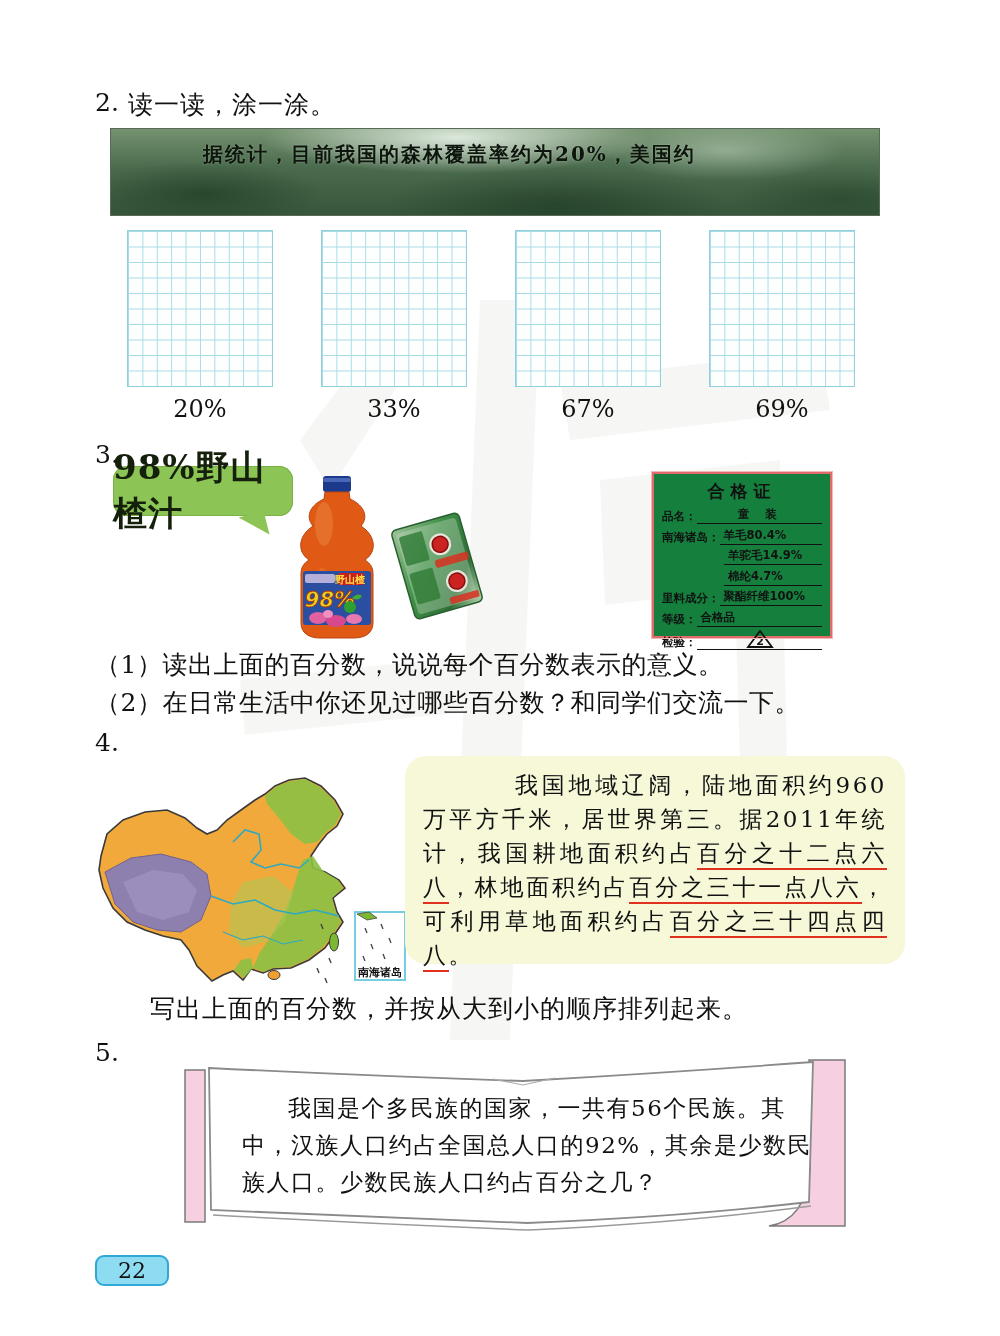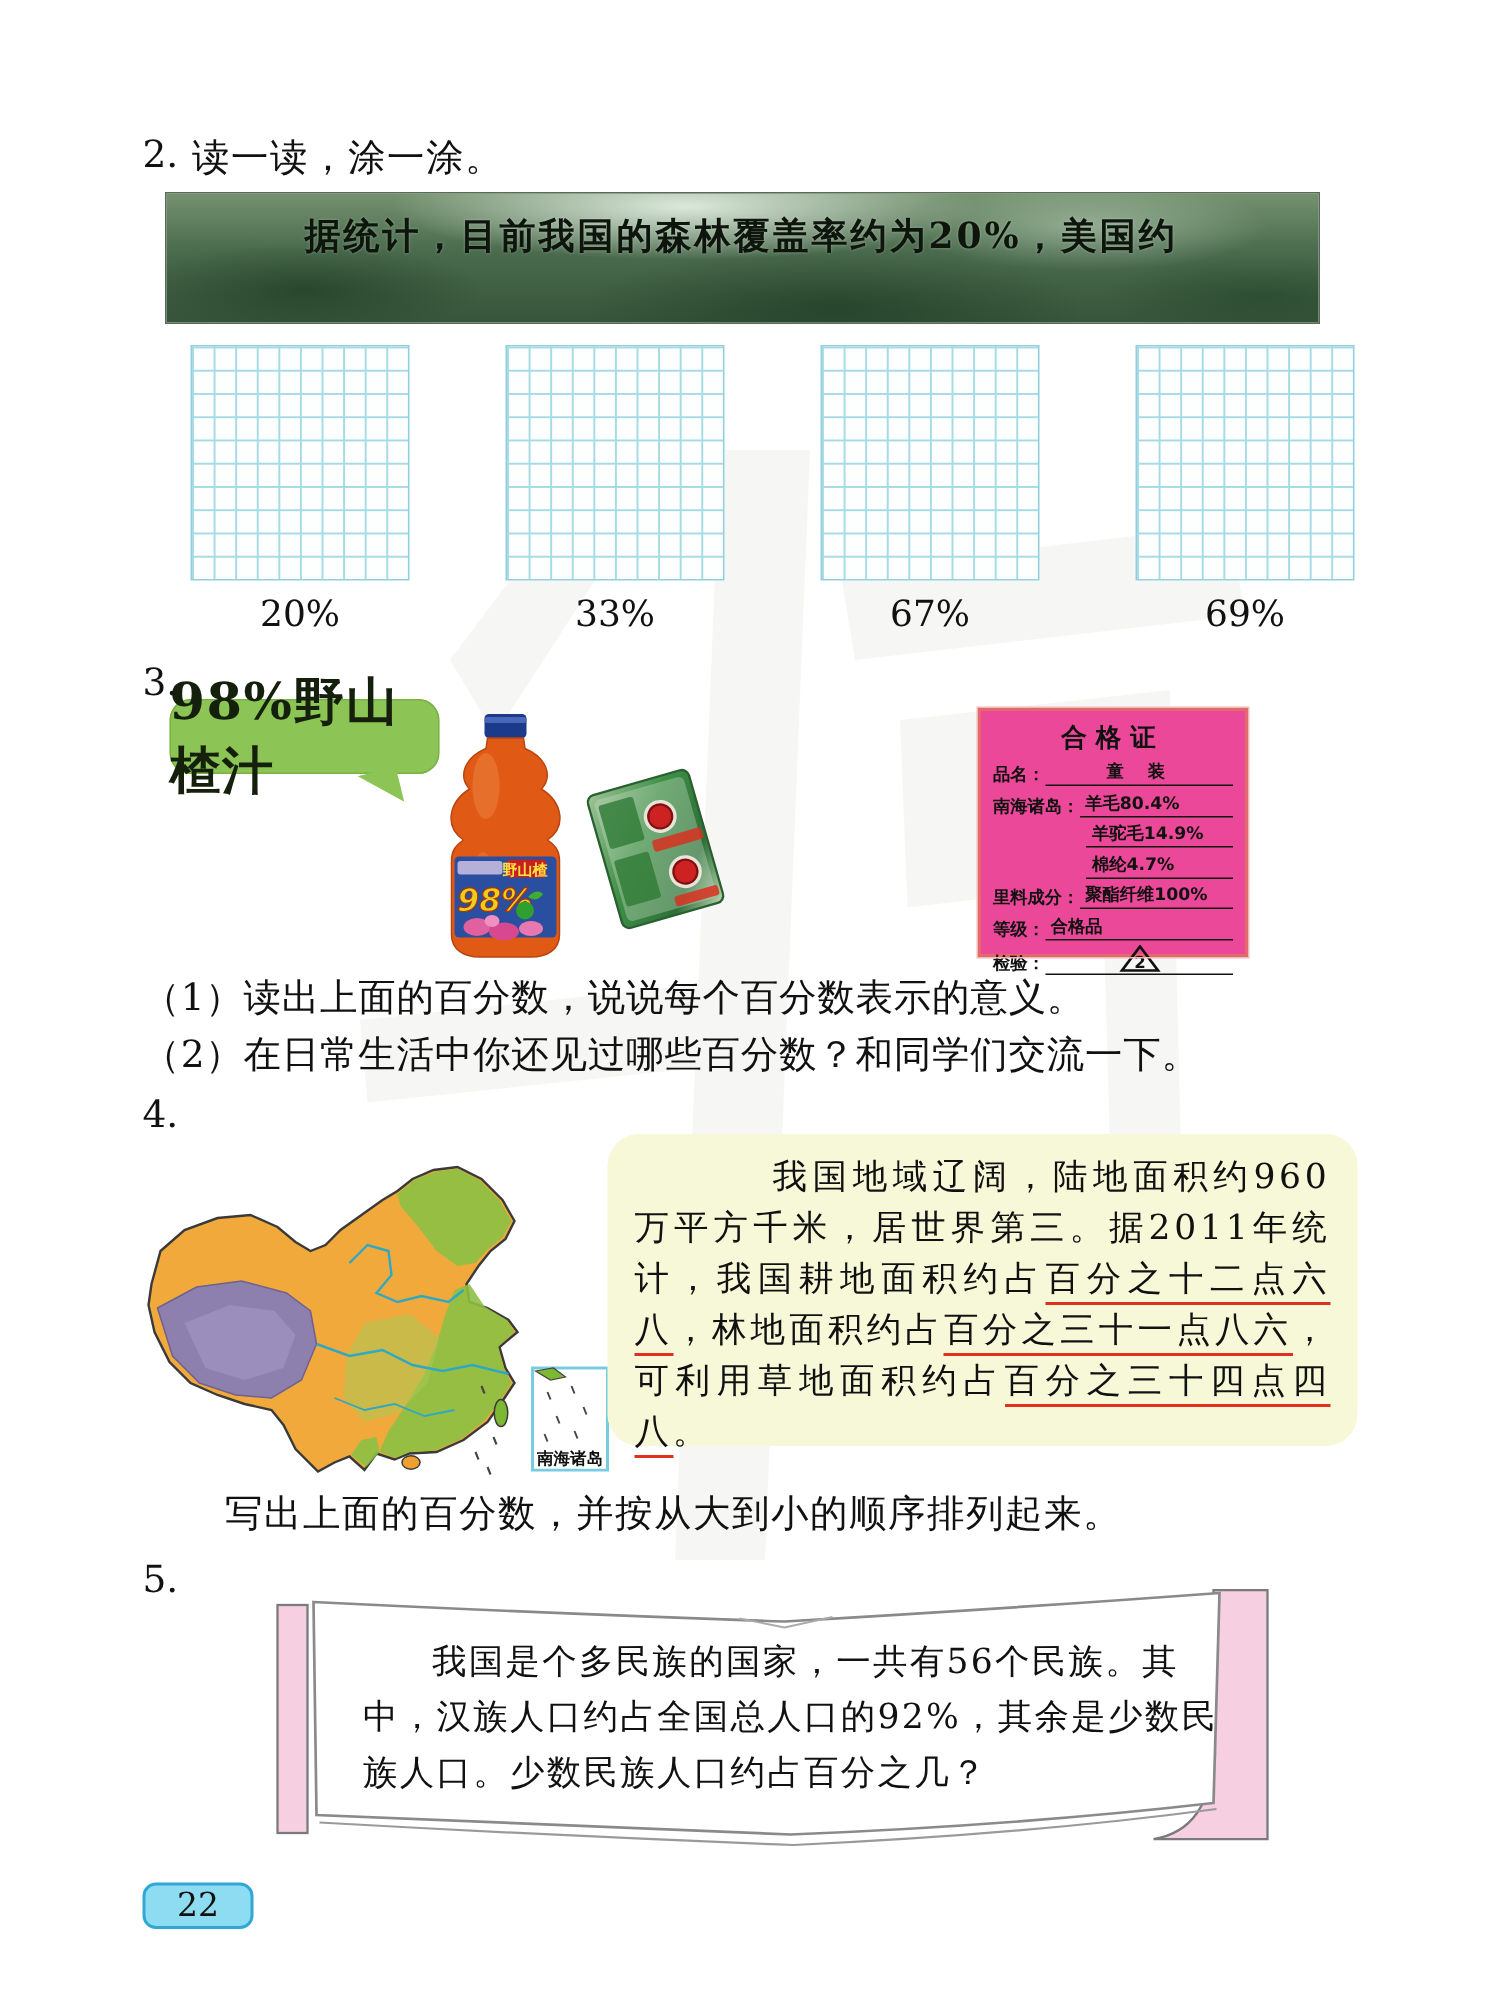--- a/index.html
+++ b/index.html
@@ -21,28 +21,28 @@
     background:
       radial-gradient(ellipse 300px 55px at 45% 10%, rgba(232,242,232,.9), rgba(232,242,232,0) 65%),
       radial-gradient(ellipse 200px 50px at 80% 25%, rgba(190,212,190,.55), transparent 60%),
       radial-gradient(ellipse 170px 45px at 12% 75%, rgba(28,58,34,.65), transparent 70%),
       radial-gradient(ellipse 240px 55px at 58% 88%, rgba(24,52,30,.55), transparent 70%),
       radial-gradient(ellipse 150px 40px at 95% 80%, rgba(30,62,36,.5), transparent 70%),
       linear-gradient(180deg, #74926f, #4b6b4e 45%, #36553a);
     border:1px solid #5a6a58;
   }
   .banner .l1, .banner .l2 {
-    position:absolute; font-size:24px; font-weight:bold; color:#0d150d;
+    position:absolute; font-size:20px; font-weight:bold; color:#0d150d;
     letter-spacing:2px; white-space:nowrap; text-shadow:0 0 2px rgba(230,240,225,.35);
   }
   .banner .l1 { left:92px; top:12px; }
   .banner .l2 { left:14px; top:52px; }
 
   
-  .grids { position:absolute; left:127px; top:230px; display:flex; gap:64px; }
+  .grids { position:absolute; left:127px; top:230px; display:flex; gap:48px; }
   .gcell { display:flex; flex-direction:column; align-items:center; }
   .pgrid {
     width:146px; height:157px;
     border:1px solid #92cfdd;
     background-image:
       linear-gradient(to right, #a6dbe6 1px, transparent 1px),
       linear-gradient(to bottom, #a6dbe6 1px, transparent 1px);
     background-size:10% 10%;
     background-color:#fdffff;
   }
@@ -65,21 +65,21 @@
   .bubble2 { left:427px; top:464px; width:164px; height:48px; }
   .bubble2 .tail {
     left:28px; bottom:-21px;
     border-right:26px solid transparent; border-top:23px solid #8cc455;
     transform:rotate(14deg);
   }
 
   
   .cert {
     position:absolute; left:652px; top:472px; width:180px; height:166px;
-    background:#ec4899; border:2px solid #e26a6a; outline:1px solid #f2b9b9;
+    background:#15803d; border:2px solid #e26a6a; outline:1px solid #f2b9b9;
     padding:6px 8px 4px 8px; font-family:"DejaVu Sans", sans-serif;
   }
   .cert .ctitle { text-align:center; font-size:17px; font-weight:bold; letter-spacing:6px; color:#111; margin-bottom:4px;}
   .cert .crow { display:flex; align-items:flex-end; font-size:11.5px; font-weight:bold; color:#111; margin-bottom:3.5px; }
   .cert .clabel { white-space:nowrap; }
   .cert .cval { flex:1; border-bottom:1.5px solid #111; padding:0 2px 1px 4px; white-space:nowrap; }
   .cert .crow.cont { padding-left:62px; }
   .cert .cval.center { text-align:center; letter-spacing:6px; }
   .cert .insp { display:flex; justify-content:center; }
 

